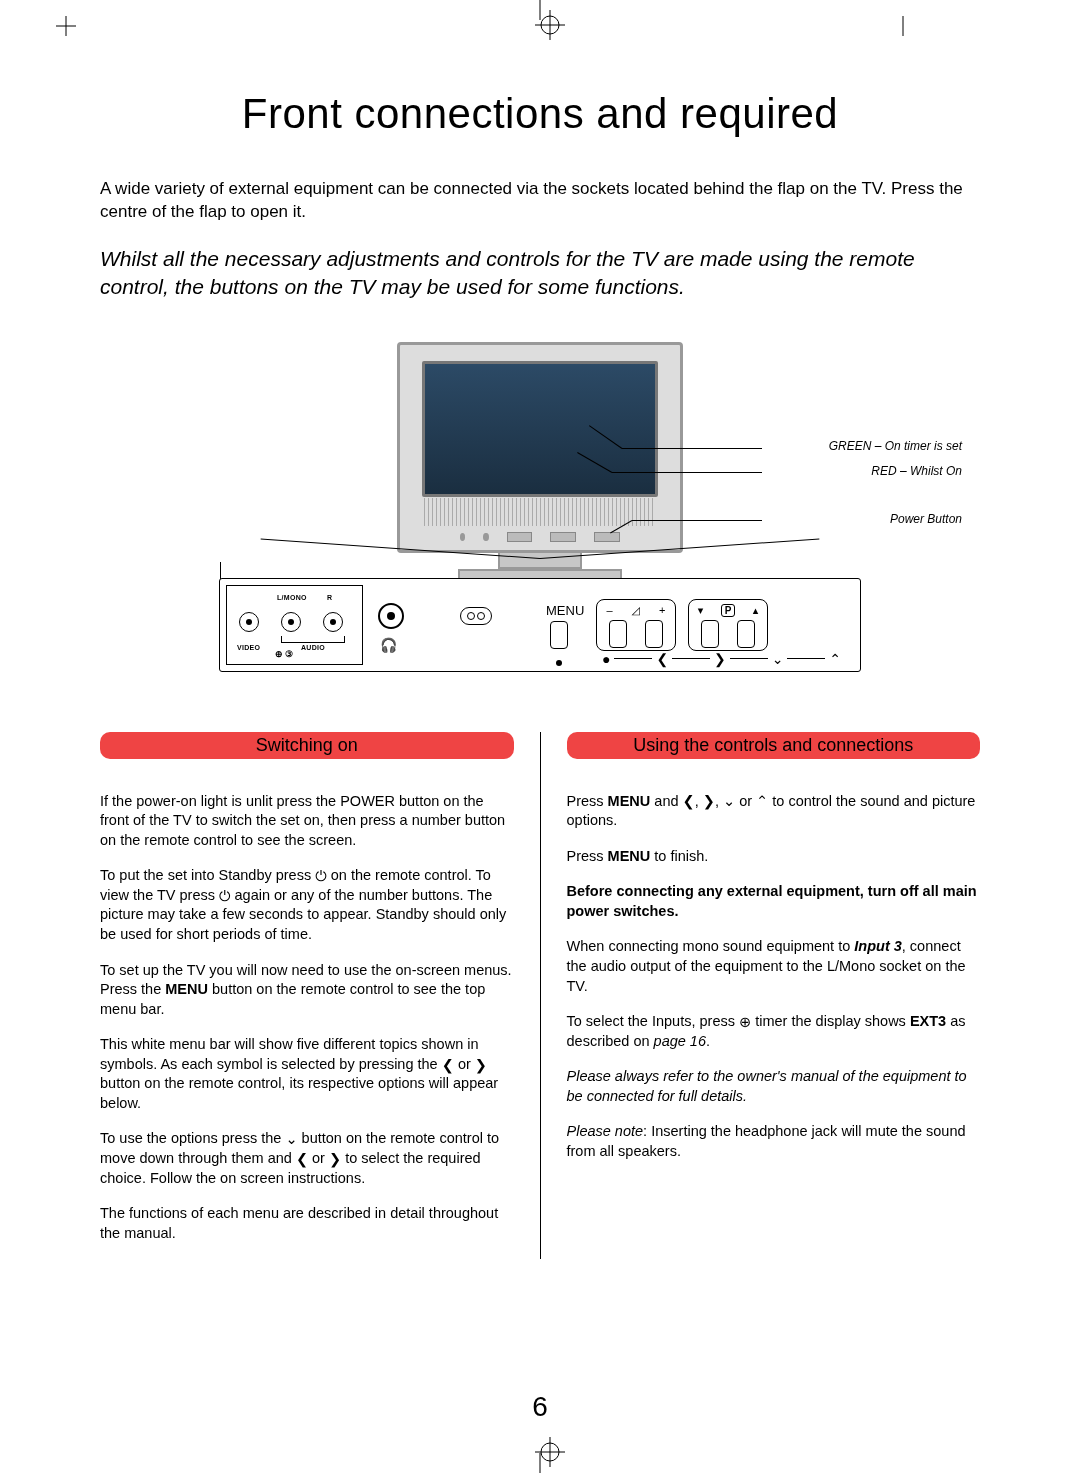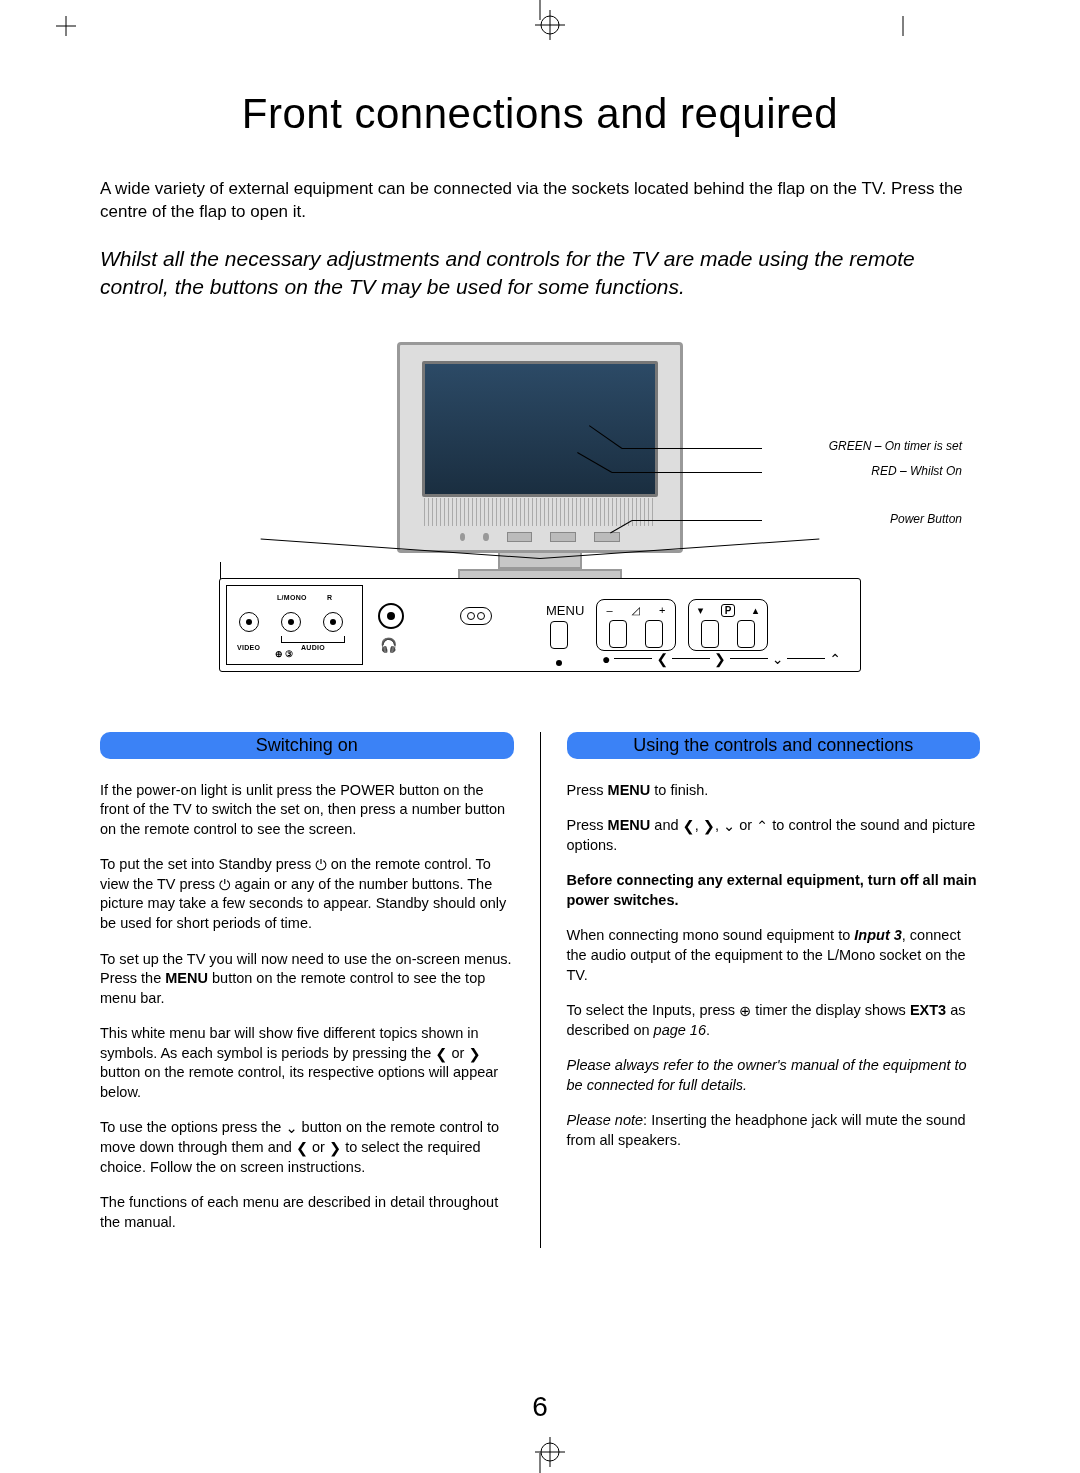--- a/index.html
+++ b/index.html
@@ -125,22 +125,22 @@
 
   .sym-row{ position:absolute; left:378px; right:15px; bottom:5px; height:14px; display:flex; align-items:center;}
   .sym-row .seg{ flex:1; height:1px; background:#000;}
   .sym-row .sym{ margin:0 4px; font-size:14px; line-height:1;}
 
   
   .columns { display:flex; gap:26px; margin-top: 0px;}
   .col { flex:1; position:relative;}
   .col-divider{ width:1px; background:#000; align-self:stretch;}
   .section-title{
-    background:#3b82f6; border-radius:10px; padding:3px 14px; font-size:18px;
-    font-family:"Century Gothic","Futura",Arial,sans-serif; text-align:center; margin-bottom:22px;
+    background:#ef4444; border-radius:10px; padding:3px 14px; font-size:18px;
+    font-family:"Century Gothic","Futura",Arial,sans-serif; text-align:center; margin-bottom:33px;
   }
   .col p{ font-size:14.5px; line-height:1.35; margin:0 0 16px 0; font-family:"Century Gothic","Futura",Arial,sans-serif;}
   .col p b, .col p strong{ font-weight:bold;}
   .col p em,.col p i{ font-style:italic;}
   .warn{ font-weight:bold; }
 
   .pagenum{
     position:absolute; left:50%; bottom:-10px; transform:translateX(-50%);
     font-family:"Century Gothic","Futura",Arial,sans-serif; font-size:28px;
   }
@@ -283,38 +283,38 @@
     <div class="col">
       <div class="section-title">Switching on</div>
       <p>If the power-on light is unlit press the POWER button on the front of the TV to switch the set on, then press a number button on the remote control to see the screen.</p>
       <p>
         <span>To put the set into Standby press </span><span class="sym-inline">⏻</span><span> on the remote control. To view the TV press </span><span class="sym-inline">⏻</span><span> again or any of the number buttons. The picture may take a few seconds to appear. Standby should only be used for short periods of time.</span>
       </p>
       <p>
         <span>To set up the TV you will now need to use the on-screen menus. Press the </span><b>MENU</b><span> button on the remote control to see the top menu bar.</span>
       </p>
       <p>
-        <span>This white menu bar will show five different topics shown in symbols. As each symbol is periods by pressing the </span><span class="sym-inline">❮</span><span> or </span><span class="sym-inline">❯</span><span> button on the remote control, its respective options will appear below.</span>
+        <span>This white menu bar will show five different topics shown in symbols. As each symbol is selected by pressing the </span><span class="sym-inline">❮</span><span> or </span><span class="sym-inline">❯</span><span> button on the remote control, its respective options will appear below.</span>
       </p>
       <p>
         <span>To use the options press the </span><span class="sym-inline">⌄</span><span> button on the remote control to move down through them and </span><span class="sym-inline">❮</span><span> or </span><span class="sym-inline">❯</span><span> to select the required choice. Follow the on screen instructions.</span>
       </p>
       <p>The functions of each menu are described in detail throughout the manual.</p>
     </div>
 
     <div class="col-divider"></div>
 
     <div class="col">
       <div class="section-title">Using the controls and connections</div>
       <p>
+        <span>Press </span><b>MENU</b><span> and </span><span class="sym-inline">❮</span><span>, </span><span class="sym-inline">❯</span><span>, </span><span class="sym-inline">⌄</span><span> or </span><span class="sym-inline">⌃</span><span> to control the sound and picture options.</span>
+      </p>
+      <p>
         <span>Press </span><b>MENU</b><span> to finish.</span>
       </p>
-      <p>
-        <span>Press </span><b>MENU</b><span> and </span><span class="sym-inline">❮</span><span>, </span><span class="sym-inline">❯</span><span>, </span><span class="sym-inline">⌄</span><span> or </span><span class="sym-inline">⌃</span><span> to control the sound and picture options.</span>
-      </p>
       <p class="warn">Before connecting any external equipment, turn off all main power switches.</p>
       <p>
         <span>When connecting mono sound equipment to </span><b><i>Input 3</i></b><span>, connect the audio output of the equipment to the L/Mono socket on the TV.</span>
       </p>
       <p>
         <span>To select the Inputs, press </span><span class="sym-inline">⊕</span><span> timer the display shows </span><b>EXT3</b><span> as described on </span><i>page 16</i><span>.</span>
       </p>
       <p><i>Please always refer to the owner's manual of the equipment to be connected for full details.</i></p>
       <p>
         <i>Please note</i><span>: Inserting the headphone jack will mute the sound from all speakers.</span>

